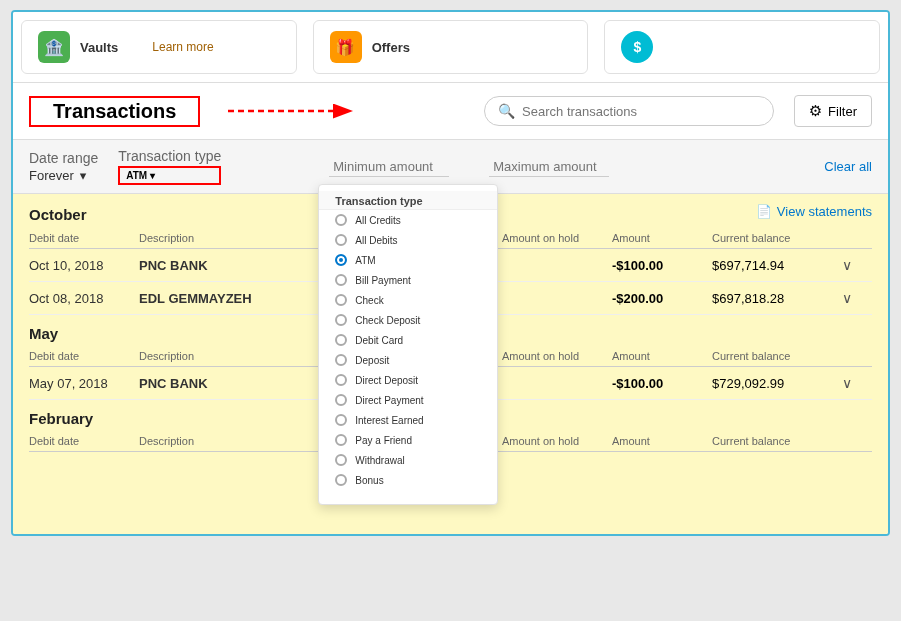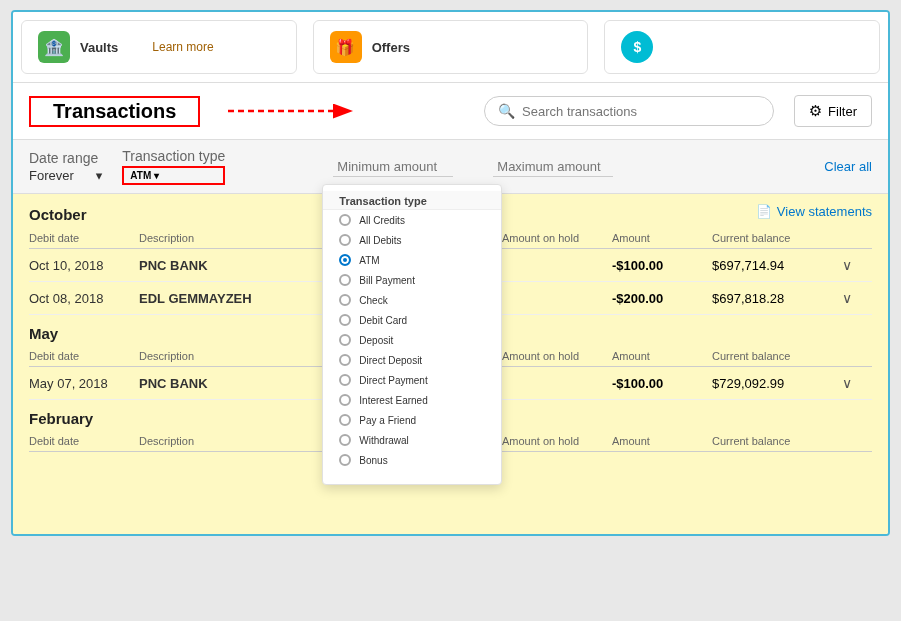--- a/index.html
+++ b/index.html
@@ -96,21 +96,21 @@
       background: #f5f5f5;
       border-bottom: 1px solid #ddd;
       gap: 20px;
       position: relative;
     }
     .filter-group { display: flex; flex-direction: column; gap: 2px; }
     .filter-label { font-size: 14px; color: #666; }
     .filter-select {
       display: flex;
       align-items: center;
-      gap: 22px;
+      gap: 6px;
       font-size: 13px;
       color: #333;
       cursor: pointer;
       border: none;
       background: transparent;
       position: relative;
     }
     .amount-input {
       border: none;
       border-bottom: 1px solid #ccc;
@@ -311,20 +311,24 @@
         <div class="txn-option">
           <span class="radio-circle"></span>
           <span>Bill Payment</span>
         </div>
         <div class="txn-option">
           <span class="radio-circle"></span>
           <span>Check</span>
         </div>
         <div class="txn-option">
           <span class="radio-circle"></span>
+          <span>Check Deposit</span>
+        </div>
+        <div class="txn-option">
+          <span class="radio-circle"></span>
           <span>Debit Card</span>
         </div>
         <div class="txn-option">
           <span class="radio-circle"></span>
           <span>Deposit</span>
         </div>
         <div class="txn-option">
           <span class="radio-circle"></span>
           <span>Direct Deposit</span>
         </div>

